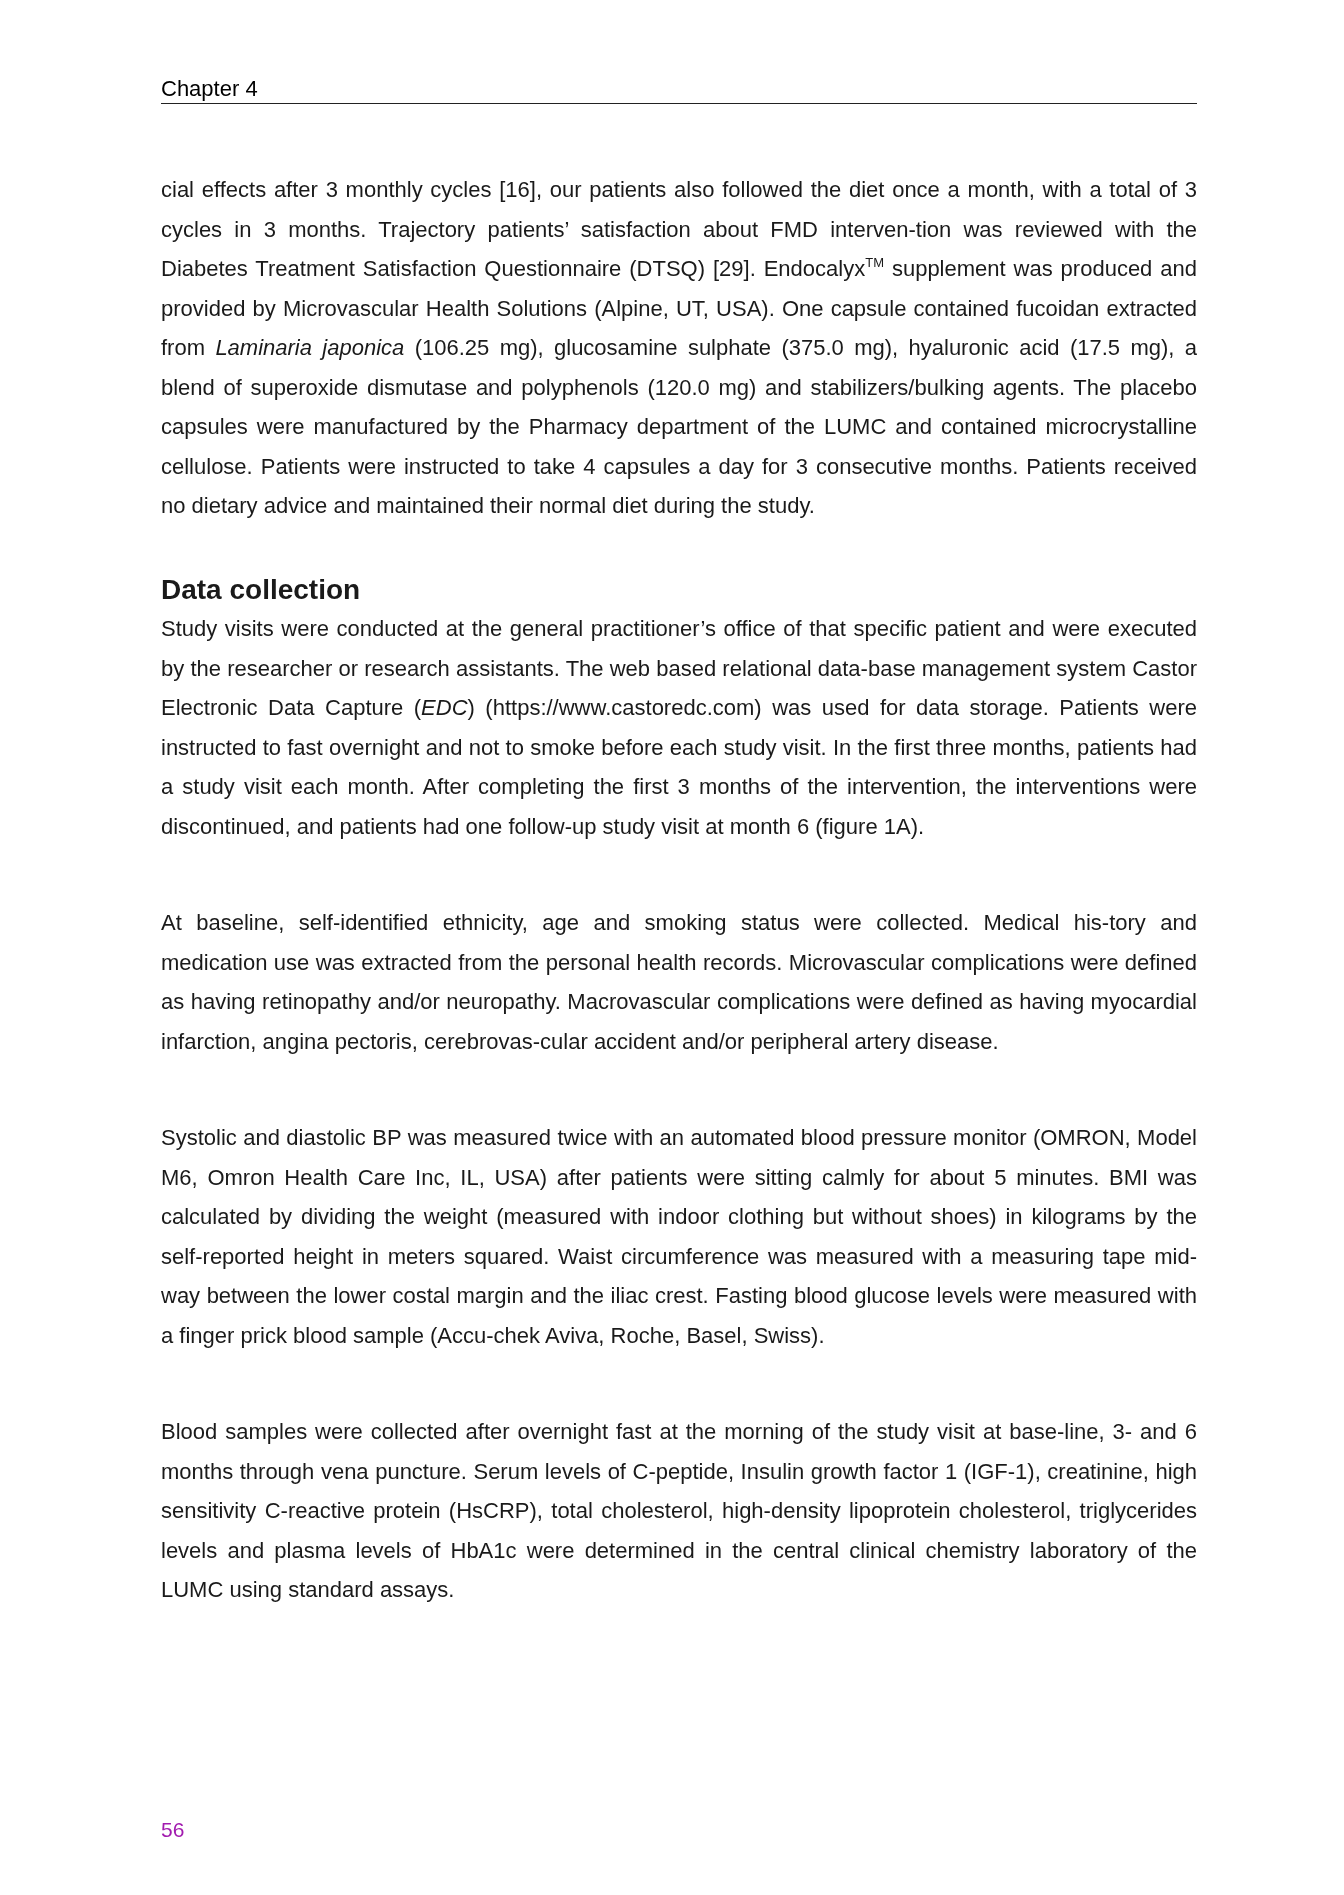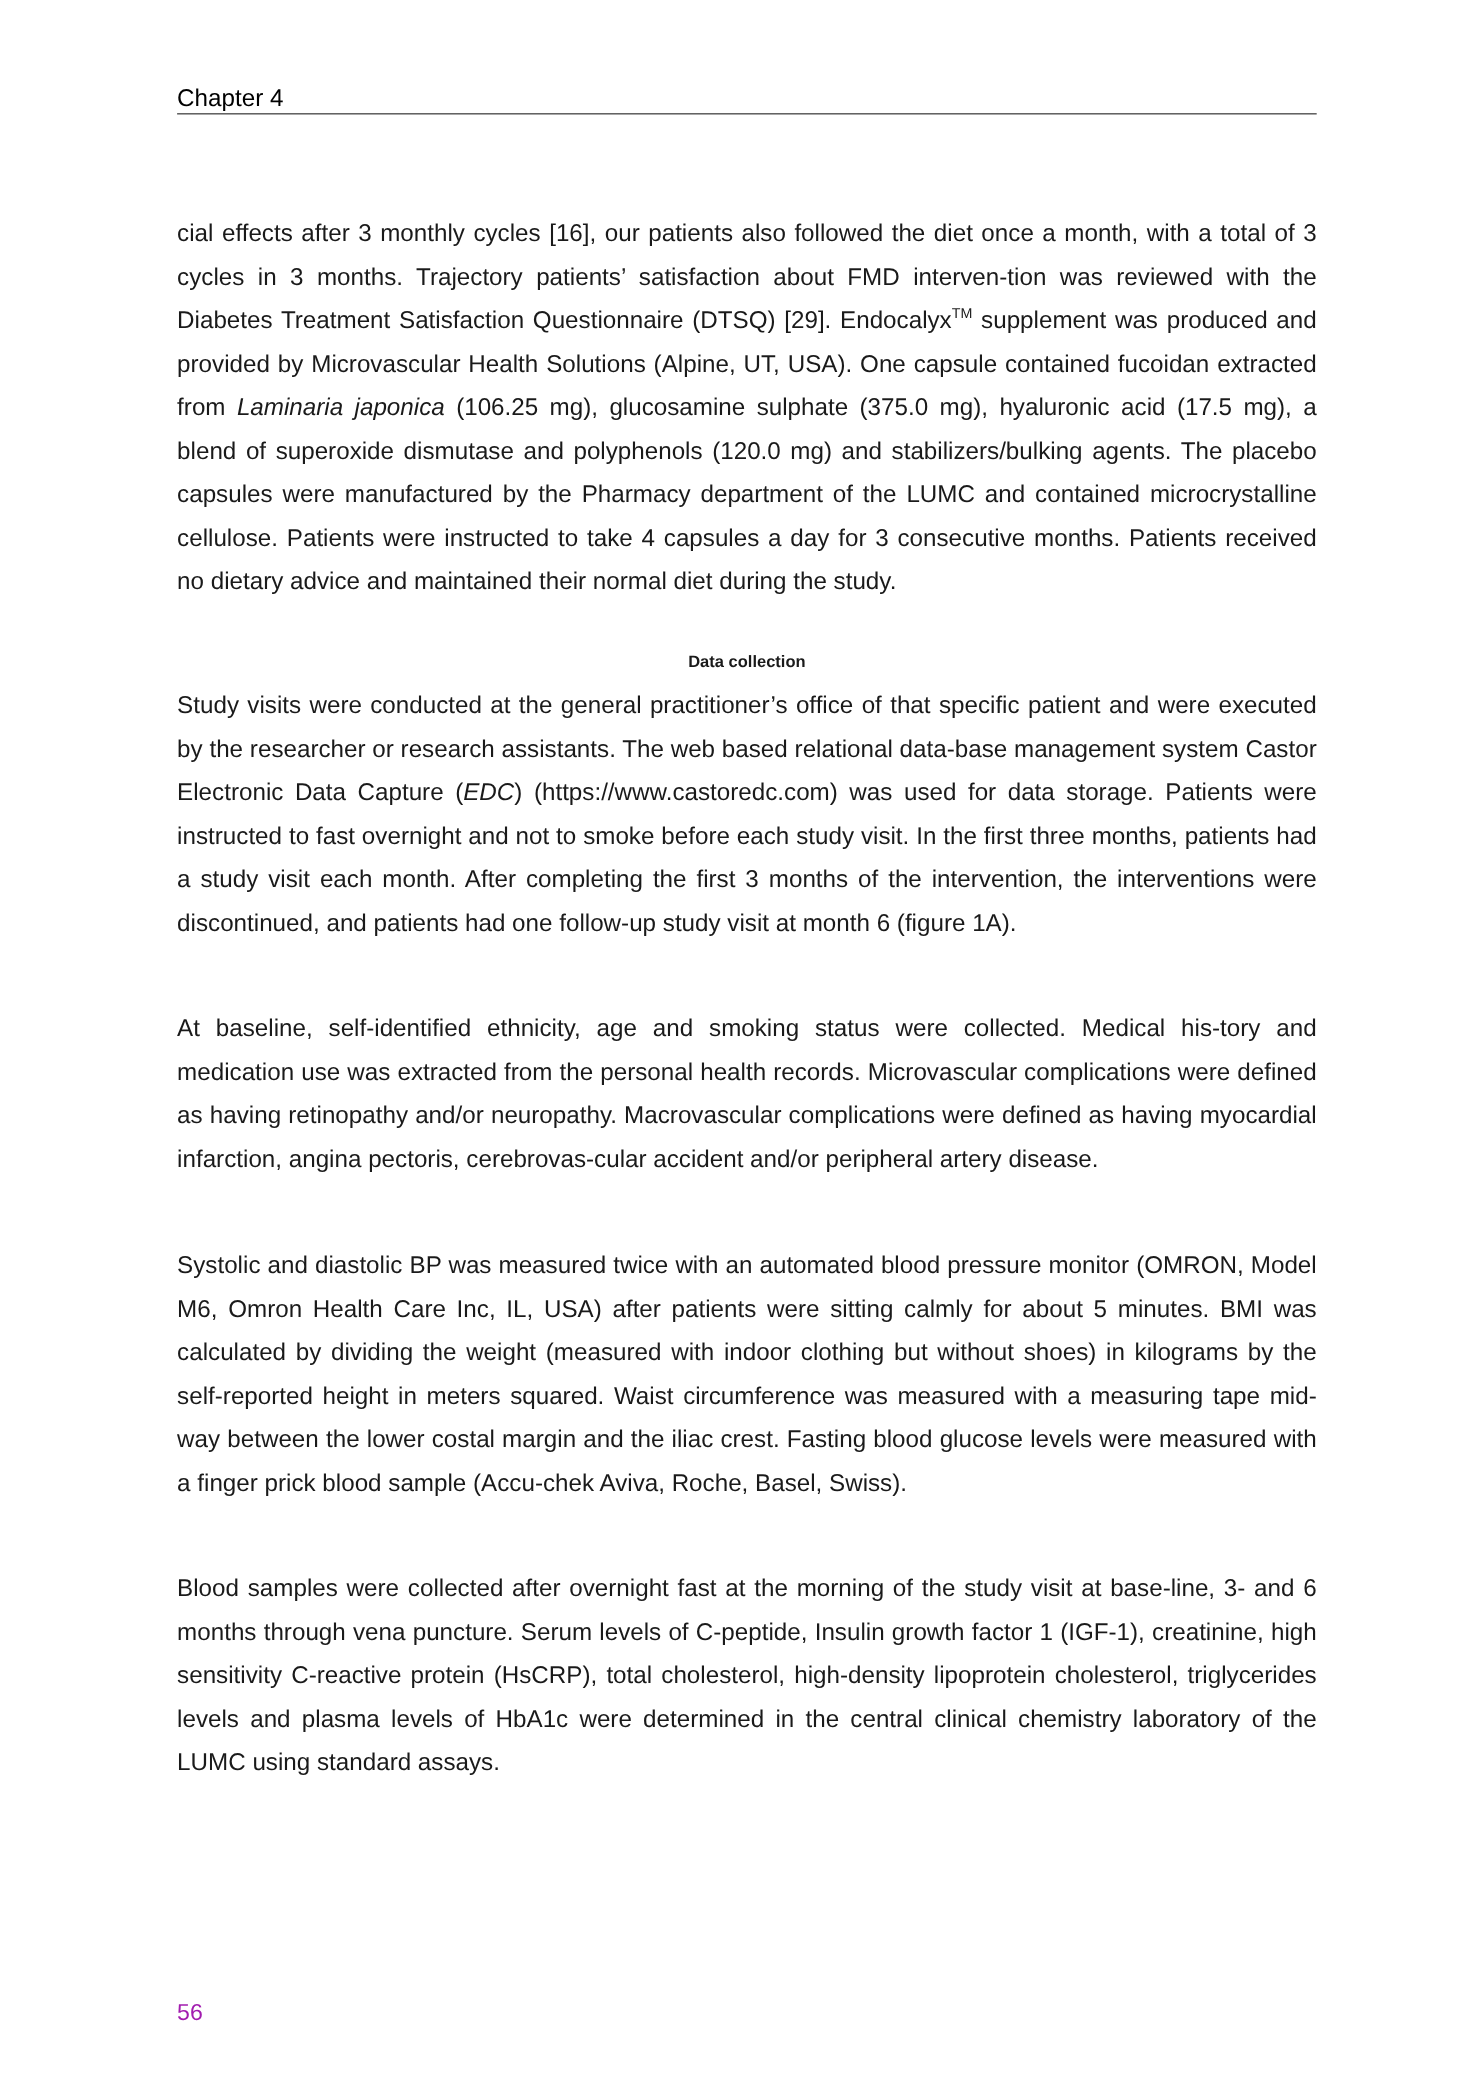--- a/index.html
+++ b/index.html
@@ -1,23 +1,23 @@
 <!DOCTYPE html>
 <html><head>
 <meta charset="utf-8">
 <style>
   html, body { margin: 0; padding: 0; background: #ffffff; }
   body { width: 1344px; height: 1895px; position: relative; overflow: hidden;
          font-family: "Liberation Sans", "DejaVu Sans", sans-serif; color: #1a1a1a; }
   .running-head { position: absolute; left: 161px; top: 76px; font-size: 22px; color: #000000; }
   .head-rule { position: absolute; left: 161px; top: 103px; width: 1036px; height: 0; border-top: 1.3px solid #222; }
-  .body-text { position: absolute; left: 161px; top: 192px; width: 1036px; }
+  .body-text { position: absolute; left: 161px; top: 170px; width: 1036px; }
   .para { margin: 0; font-size: 22px; line-height: 39.5px; text-align: justify; hyphens: manual; }
   .para.gap { margin-top: 57px; }
-  .section-heading { margin: 34px 0 0 0; font-size: 15px; line-height: 39.5px; font-weight: bold; text-align: center; }
+  .section-heading { margin: 44px 0 0 0; font-size: 28px; line-height: 39.5px; font-weight: bold; }
   .sup { font-size: 13px; vertical-align: 9px; line-height: 0; }
   i { font-style: italic; }
   .folio { position: absolute; left: 161px; top: 1818px; font-size: 21px; color: #a21caf; }
 </style>
 </head>
 <body>
 
 <div class="running-head">Chapter 4</div>
 <div class="head-rule"></div>
 

